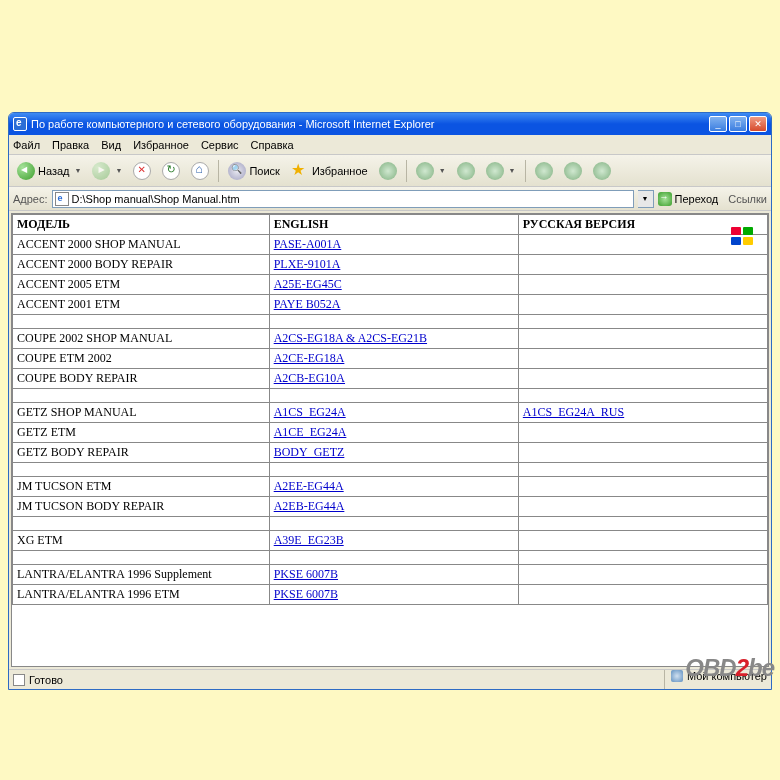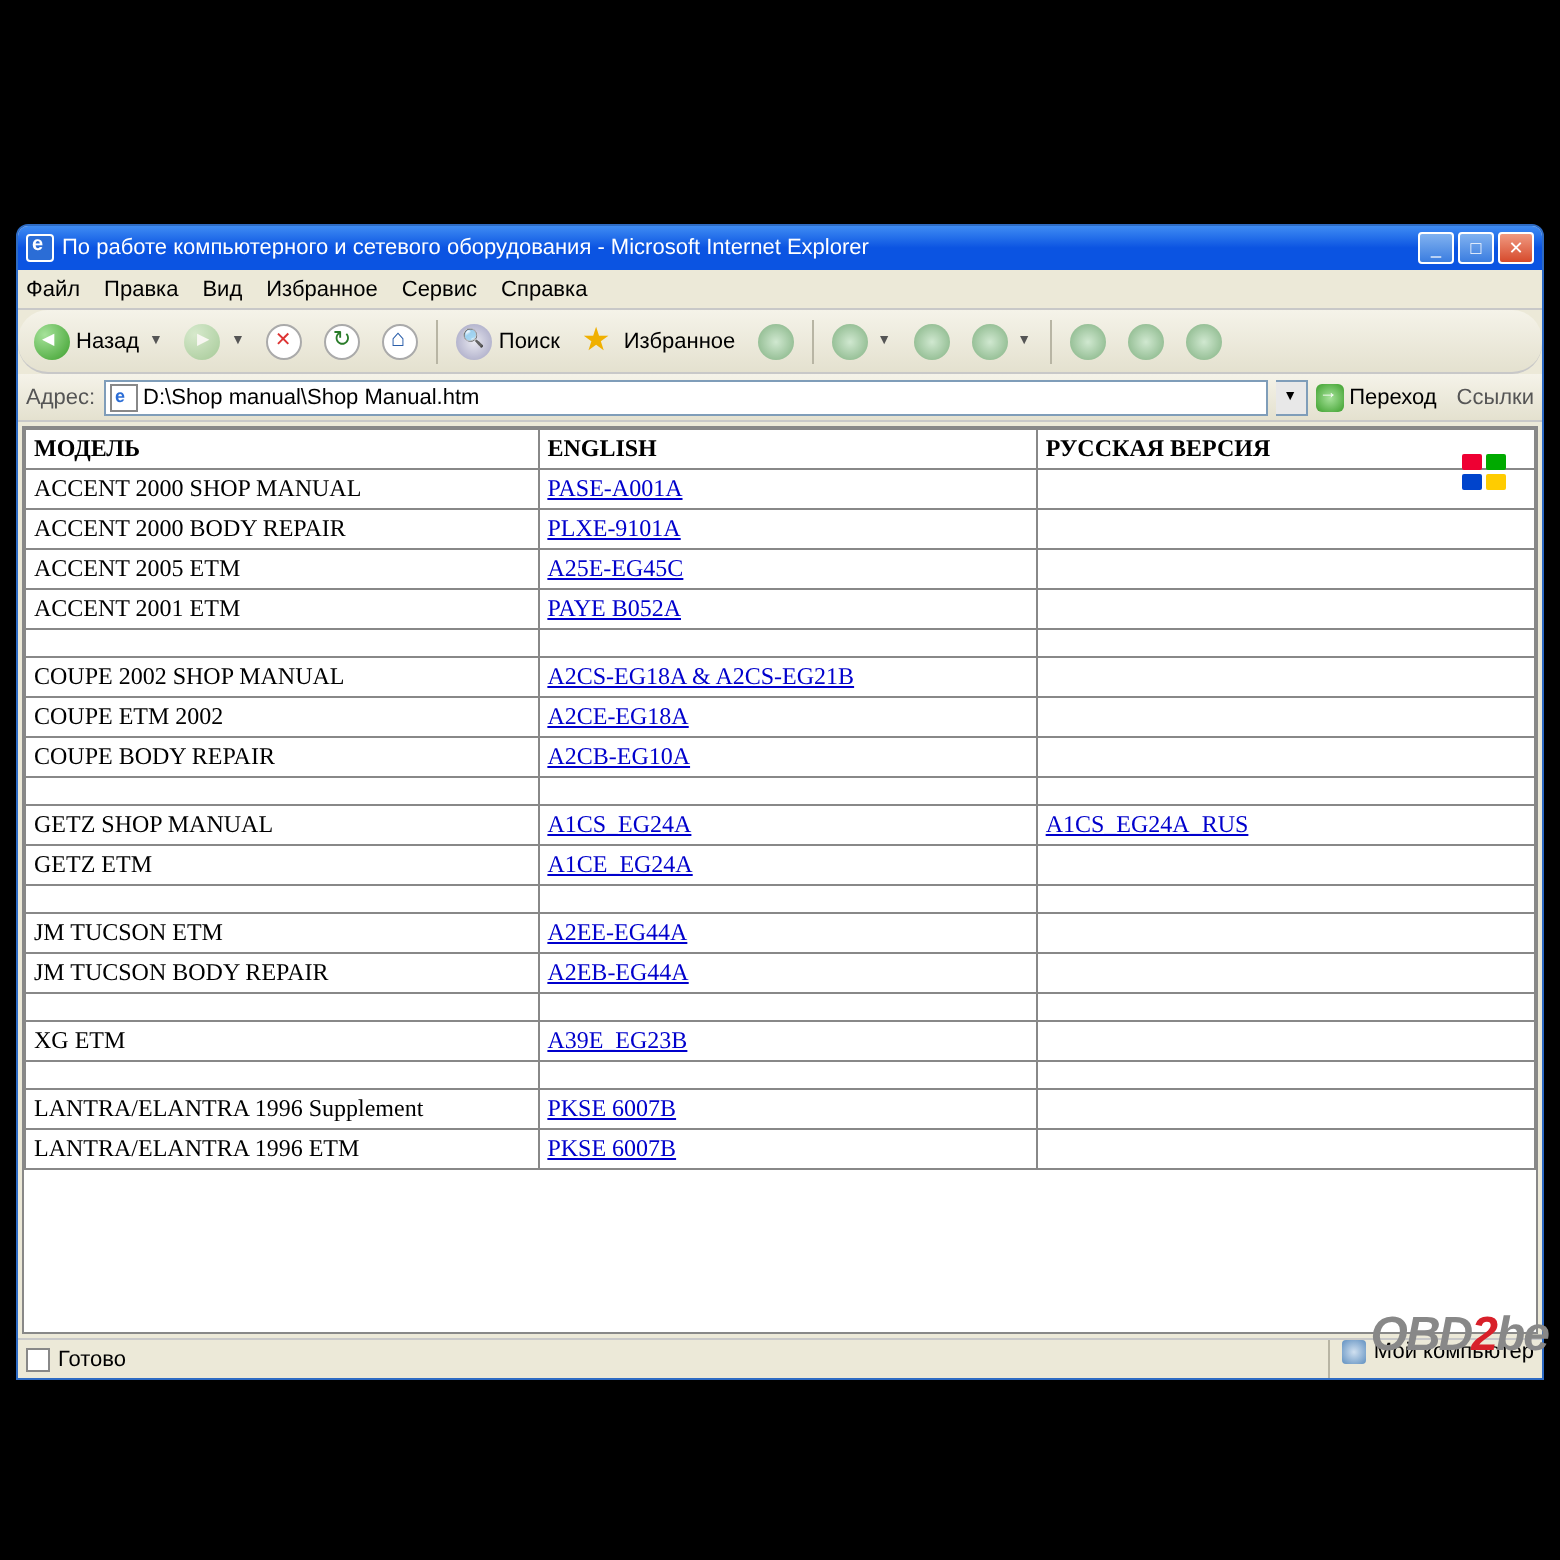--- a/index.html
+++ b/index.html
@@ -1,35 +1,35 @@
 <!DOCTYPE html>
 <html><head>
 <meta charset="utf-8">
 <style>
 * { margin: 0; padding: 0; box-sizing: border-box; }
 body { font-family: Tahoma, Arial, sans-serif; font-size: 11px; background: #fff; width: 780px; height: 780px; overflow: hidden; position: relative; }
 
-.desktop { background: #000000; width: 780px; height: 780px; position: relative; }
+.desktop { background: #fef9c3; width: 780px; height: 780px; position: relative; }
 
 .ie-window { position: absolute; top: 112px; left: 8px; right: 8px; bottom: 90px; border: 1px solid #2e6bc4; border-radius: 6px 6px 0 0; overflow: hidden; display: flex; flex-direction: column; background: #ece9d8; }
 
 .titlebar { background: linear-gradient(to bottom, #3f8cf3 0%, #0b54e2 50%, #0b54e2 100%); color: #fff; height: 22px; display: flex; align-items: center; padding: 0 4px; font-size: 11px; }
 .titlebar .ie-icon { width: 14px; height: 14px; background: #2b6dd6; border: 1px solid #fff; margin-right: 4px; border-radius: 2px; position: relative; }
 .titlebar .ie-icon::after { content: "e"; color: #fff; font-weight: bold; position: absolute; left: 2px; top: -1px; font-size: 10px; }
 .titlebar .title-text { flex: 1; }
 .titlebar .win-btns { display: flex; gap: 2px; }
 .titlebar .win-btn { width: 18px; height: 16px; border: 1px solid #fff; border-radius: 2px; display: flex; align-items: center; justify-content: center; font-size: 9px; color: #fff; }
 .titlebar .win-btn.min { background: linear-gradient(#81b2f0,#3b7de0); }
 .titlebar .win-btn.max { background: linear-gradient(#81b2f0,#3b7de0); }
 .titlebar .win-btn.close { background: linear-gradient(#f09a81,#d64a2c); }
 
 .menubar { background: #ece9d8; height: 20px; display: flex; align-items: center; padding: 0 4px; font-size: 11px; color: #000; border-bottom: 1px solid #c8c8c8; }
 .menubar span { margin-right: 12px; }
 
-.toolbar { background: linear-gradient(#f5f3e9,#e4e1cf); height: 32px; display: flex; align-items: center; padding: 0 4px; border-bottom: 1px solid #c8c8c8; gap: 3px; border-radius: 15px; }
+.toolbar { background: linear-gradient(#f5f3e9,#e4e1cf); height: 32px; display: flex; align-items: center; padding: 0 4px; border-bottom: 1px solid #c8c8c8; gap: 3px; }
 .tb-btn { display: inline-flex; align-items: center; height: 26px; padding: 0 4px; border-radius: 3px; font-size: 11px; color: #000; gap: 3px; }
 .tb-icon { width: 18px; height: 18px; display: inline-block; border-radius: 9px; }
 .ic-back { background: radial-gradient(circle at 30% 30%, #a6e29a, #3c9f2c); position: relative; }
 .ic-back::after { content: "◀"; color: #fff; font-size: 8px; position: absolute; left: 4px; top: 3px; }
 .ic-fwd { background: radial-gradient(circle at 30% 30%, #c8e8c0, #7ab870); position: relative; opacity: 0.6; }
 .ic-fwd::after { content: "▶"; color: #fff; font-size: 8px; position: absolute; left: 6px; top: 3px; }
 .ic-stop { background: #fff; border: 1px solid #aaa; position: relative; }
 .ic-stop::after { content: "✕"; color: #d33; font-size: 10px; position: absolute; left: 3px; top: 1px; }
 .ic-refresh { background: #fff; border: 1px solid #aaa; position: relative; }
 .ic-refresh::after { content: "↻"; color: #2a7c2a; font-size: 11px; position: absolute; left: 3px; top: 0; }
@@ -243,20 +243,25 @@
             <tr>
               <td>GETZ SHOP MANUAL</td>
               <td><a href="#">A1CS_EG24A</a></td>
               <td><a href="#">A1CS_EG24A_RUS</a></td>
             </tr>
             <tr>
               <td>GETZ ETM</td>
               <td><a href="#">A1CE_EG24A</a></td>
               <td></td>
             </tr>
+            <tr>
+              <td>GETZ BODY REPAIR</td>
+              <td><a href="#">BODY_GETZ</a></td>
+              <td></td>
+            </tr>
             <tr class="spacer">
               <td></td>
               <td></td>
               <td></td>
             </tr>
             <tr>
               <td>JM TUCSON ETM</td>
               <td><a href="#">A2EE-EG44A</a></td>
               <td></td>
             </tr>

